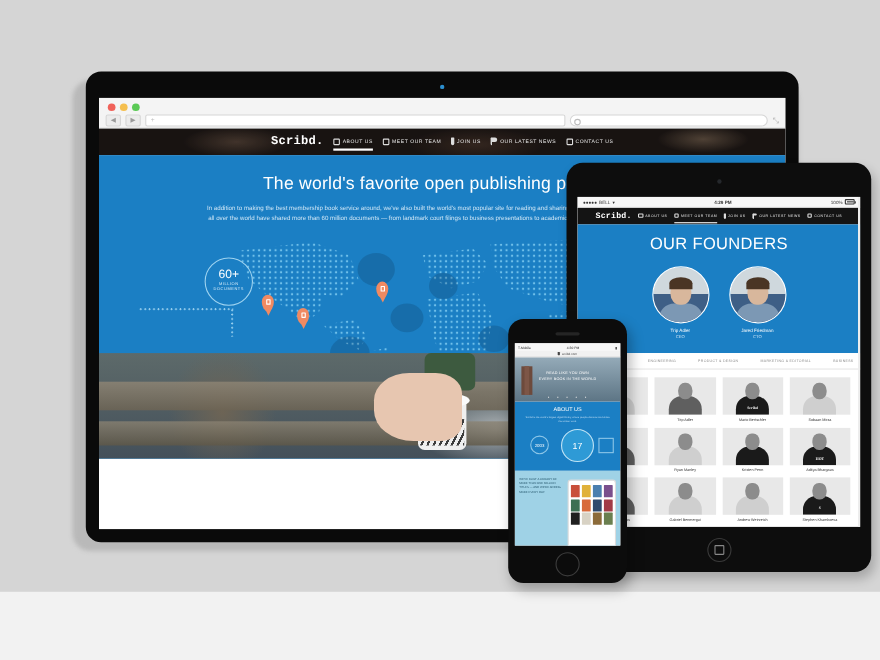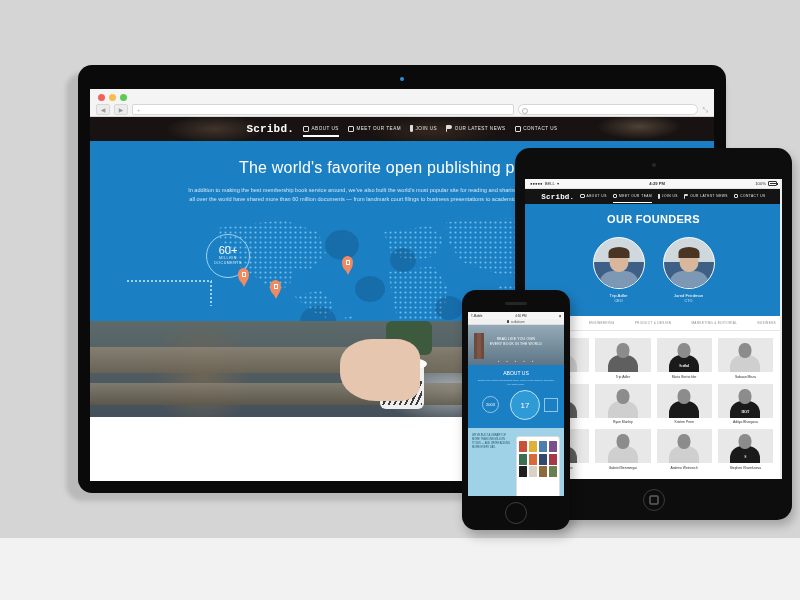--- a/index.html
+++ b/index.html
@@ -120,21 +120,21 @@
   }
   .hero-copy {
     text-align: center; color: #cfe6f6; font-size: 5.6px; line-height: 9px;
     padding: 9px 95px 0; font-weight: 300;
   }
   .map-wrap { position: relative; height: 175px; margin-top: 2px; }
   .mapmask {
     position: absolute; left: 108px; top: 4px; width: 400px; height: 168px;
   }
   .badge {
-    position: absolute; left: 116px; top: 28px;
+    position: absolute; left: 96px; top: 28px;
     width: 44px; height: 44px; border-radius: 50%;
     border: 1.2px solid #9ed3f0; color: #fff; text-align: center;
   }
   .badge .big { font-size: 11px; margin-top: 9px; font-weight: 300; }
   .badge .sm { font-size: 3.6px; letter-spacing: .5px; line-height: 5px; color: #d6ecfa; }
   .dotline {
     position: absolute; left: 120px; top: 74px; width: 2px; height: 26px;
     background-image: radial-gradient(circle, #9ed3f0 .9px, transparent 1px);
     background-size: 2px 4px;
   }
@@ -229,21 +229,21 @@
     justify-content: center; gap: 6px;
   }
   .t-nav .brand { font-size: 7.5px; }
   .t-nav .nav-item { font-size: 3.2px; gap: 1.8px; }
   .t-nav .nav-ico { width: 4.5px; height: 4.5px; }
   .t-nav .nav-ico.tie { width:2px;height:5px;}
   .t-nav .nav-ico.flag { width:4.5px;height:5px;}
   .t-nav .nav-ico.flag::after{left:1px;top:0;width:3.3px;height:2.6px;}
 
   .t-founders { background: #1b7fc4; padding: 9px 0 13px; text-align: center; }
-  .t-founders h2 { color:#fff; font-weight: 700; font-size: 11px; letter-spacing:.3px; }
+  .t-founders h2 { color:#fff; font-weight: 400; font-size: 15px; letter-spacing:.3px; }
   .f-row { display:flex; justify-content:center; gap:18px; margin-top:12px; }
   .f-card { width: 52px; }
   .f-avatar {
     width: 52px; height: 52px; border-radius: 50%; border: 1.5px solid #fff;
     background: linear-gradient(#cfd8dd 0 48%, #3e5f86 48% 100%);
     position: relative; overflow: hidden; margin: 0 auto;
   }
   .f-avatar .head { position:absolute; left:50%; top:12px; transform:translateX(-50%);
     width:19px;height:22px;border-radius:50% 50% 45% 45%; background:#d8b79c;}
   .f-avatar .hair { position:absolute; left:50%; top:9px; transform:translateX(-50%);

